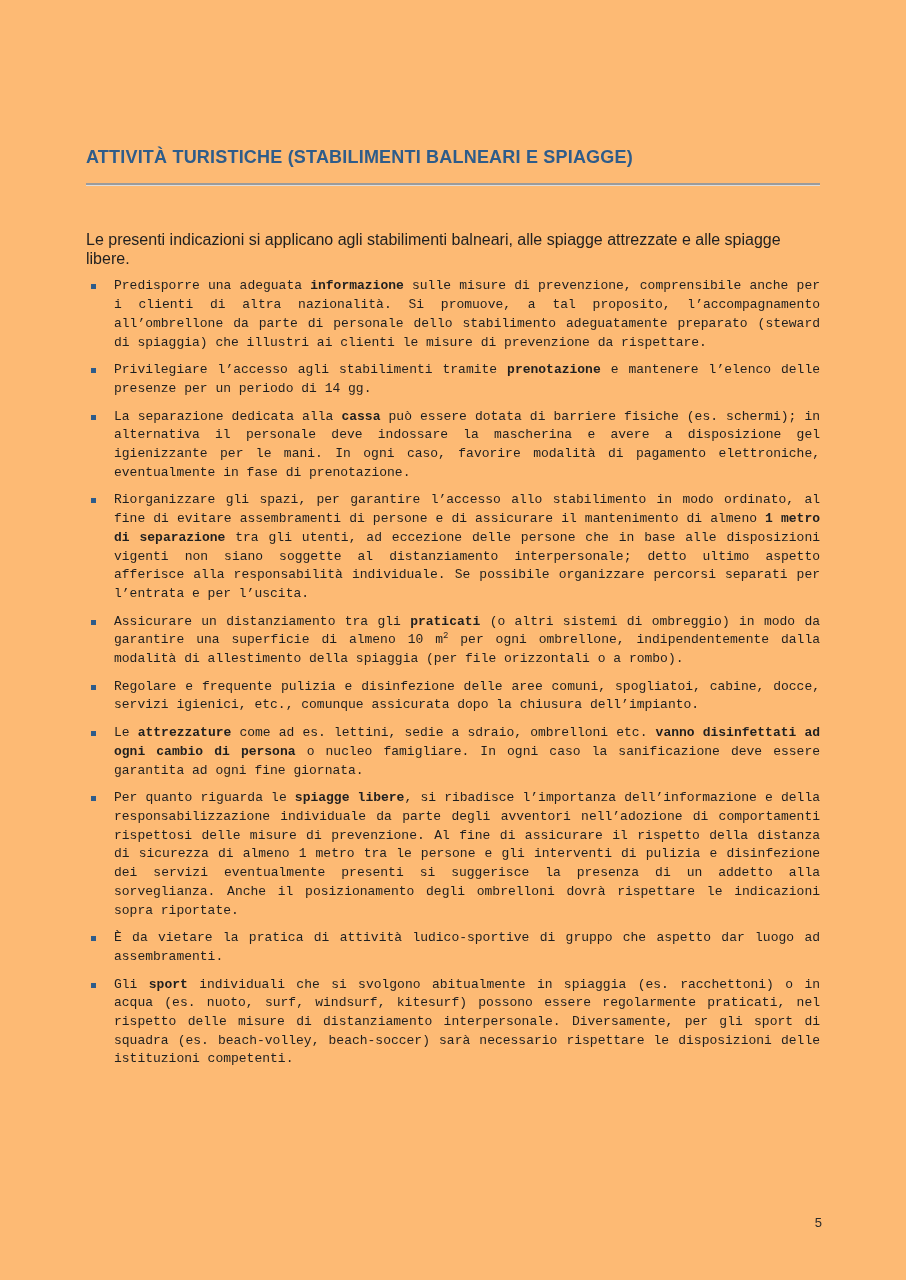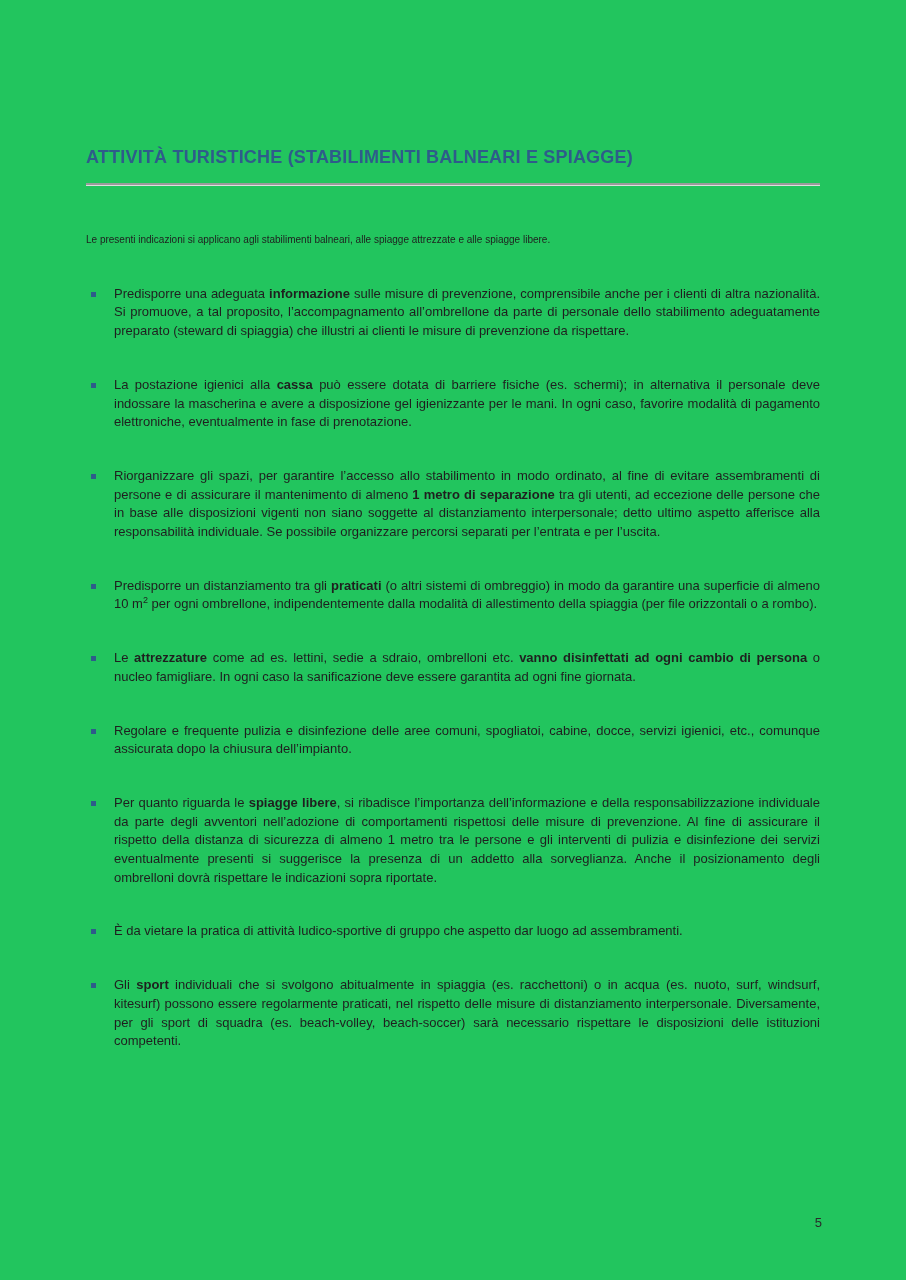--- a/index.html
+++ b/index.html
@@ -11,51 +11,52 @@
     width: 906px;
     height: 1280px;
     position: relative;
     font-family: "Liberation Sans", sans-serif;
     color: var(--text-color, #1f1f1f);
     overflow: hidden;
   }
   .page {
     position: absolute;
     inset: 0;
-    background: #22c55e;
+    background: #fdba74;
   }
   .content {
     padding: 146px 86px 0 86px;
   }
   .doc-title {
     margin: 0;
     font-size: 18px;
     font-weight: bold;
     letter-spacing: 0.2px;
     color: var(--heading-color, #2e5c8a);
     line-height: 22px;
   }
   .heading-rule {
     margin-top: 15px;
     height: 0;
     border-top: 2px solid var(--rule-color, #9b9b9b);
     border-bottom: 1px solid #dedede;
   }
   .intro {
     margin: 45px 0 0 0;
-    font-size: 10px;
+    font-size: 16px;
     line-height: 18.7px;
   }
   .bullet-list {
     margin-top: 2px;
   }
   .bullet-item {
     position: relative;
     padding-left: 28px;
-    margin-top: 35px;
+    margin-top: 9px;
+    font-family: Liberation Mono, monospace;
   }
   .bullet-marker {
     position: absolute;
     left: 5px;
     top: 7px;
     width: 5px;
     height: 5px;
     background: var(--bullet-color, #2e5c8a);
   }
   .bullet-text {
@@ -87,37 +88,41 @@
     <h1 class="doc-title">ATTIVITÀ TURISTICHE (STABILIMENTI BALNEARI E SPIAGGE)</h1>
     <div class="heading-rule"></div>
     <p class="intro">Le presenti indicazioni si applicano agli stabilimenti balneari, alle spiagge attrezzate e alle spiagge libere.</p>
     <div class="bullet-list" id="bullet-list">
         <div class="bullet-item">
           <span class="bullet-marker"></span>
           <p class="bullet-text"><span>Predisporre una adeguata </span><span class="bold">informazione</span><span> sulle misure di prevenzione, comprensibile anche per i clienti di altra nazionalità. Si promuove, a tal proposito, l’accompagnamento all’ombrellone da parte di personale dello stabilimento adeguatamente preparato (steward di spiaggia) che illustri ai clienti le misure di prevenzione da rispettare.</span></p>
         </div>
         <div class="bullet-item">
           <span class="bullet-marker"></span>
-          <p class="bullet-text"><span>La postazione igienici alla </span><span class="bold">cassa</span><span> può essere dotata di barriere fisiche (es. schermi); in alternativa il personale deve indossare la mascherina e avere a disposizione gel igienizzante per le mani. In ogni caso, favorire modalità di pagamento elettroniche, eventualmente in fase di prenotazione.</span></p>
+          <p class="bullet-text"><span>Privilegiare l’accesso agli stabilimenti tramite </span><span class="bold">prenotazione</span><span> e mantenere l’elenco delle presenze per un periodo di 14 gg.</span></p>
+        </div>
+        <div class="bullet-item">
+          <span class="bullet-marker"></span>
+          <p class="bullet-text"><span>La separazione dedicata alla </span><span class="bold">cassa</span><span> può essere dotata di barriere fisiche (es. schermi); in alternativa il personale deve indossare la mascherina e avere a disposizione gel igienizzante per le mani. In ogni caso, favorire modalità di pagamento elettroniche, eventualmente in fase di prenotazione.</span></p>
         </div>
         <div class="bullet-item">
           <span class="bullet-marker"></span>
           <p class="bullet-text"><span>Riorganizzare gli spazi, per garantire l’accesso allo stabilimento in modo ordinato, al fine di evitare assembramenti di persone e di assicurare il mantenimento di almeno </span><span class="bold">1 metro di separazione</span><span> tra gli utenti, ad eccezione delle persone che in base alle disposizioni vigenti non siano soggette al distanziamento interpersonale; detto ultimo aspetto afferisce alla responsabilità individuale. Se possibile organizzare percorsi separati per l’entrata e per l’uscita.</span></p>
         </div>
         <div class="bullet-item">
           <span class="bullet-marker"></span>
-          <p class="bullet-text"><span>Predisporre un distanziamento tra gli </span><span class="bold">praticati</span><span> (o altri sistemi di ombreggio) in modo da garantire una superficie di almeno 10 m</span><sup>2</sup><span> per ogni ombrellone, indipendentemente dalla modalità di allestimento della spiaggia (per file orizzontali o a rombo).</span></p>
+          <p class="bullet-text"><span>Assicurare un distanziamento tra gli </span><span class="bold">praticati</span><span> (o altri sistemi di ombreggio) in modo da garantire una superficie di almeno 10 m</span><sup>2</sup><span> per ogni ombrellone, indipendentemente dalla modalità di allestimento della spiaggia (per file orizzontali o a rombo).</span></p>
+        </div>
+        <div class="bullet-item">
+          <span class="bullet-marker"></span>
+          <p class="bullet-text"><span>Regolare e frequente pulizia e disinfezione delle aree comuni, spogliatoi, cabine, docce, servizi igienici, etc., comunque assicurata dopo la chiusura dell’impianto.</span></p>
         </div>
         <div class="bullet-item">
           <span class="bullet-marker"></span>
           <p class="bullet-text"><span>Le </span><span class="bold">attrezzature</span><span> come ad es. lettini, sedie a sdraio, ombrelloni etc. </span><span class="bold">vanno disinfettati ad ogni cambio di persona</span><span> o nucleo famigliare. In ogni caso la sanificazione deve essere garantita ad ogni fine giornata.</span></p>
-        </div>
-        <div class="bullet-item">
-          <span class="bullet-marker"></span>
-          <p class="bullet-text"><span>Regolare e frequente pulizia e disinfezione delle aree comuni, spogliatoi, cabine, docce, servizi igienici, etc., comunque assicurata dopo la chiusura dell’impianto.</span></p>
         </div>
         <div class="bullet-item">
           <span class="bullet-marker"></span>
           <p class="bullet-text"><span>Per quanto riguarda le </span><span class="bold">spiagge libere</span><span>, si ribadisce l’importanza dell’informazione e della responsabilizzazione individuale da parte degli avventori nell’adozione di comportamenti rispettosi delle misure di prevenzione. Al fine di assicurare il rispetto della distanza di sicurezza di almeno 1 metro tra le persone e gli interventi di pulizia e disinfezione dei servizi eventualmente presenti si suggerisce la presenza di un addetto alla sorveglianza. Anche il posizionamento degli ombrelloni dovrà rispettare le indicazioni sopra riportate.</span></p>
         </div>
         <div class="bullet-item">
           <span class="bullet-marker"></span>
           <p class="bullet-text"><span>È da vietare la pratica di attività ludico-sportive di gruppo che aspetto dar luogo ad assembramenti.</span></p>
         </div>
         <div class="bullet-item">

